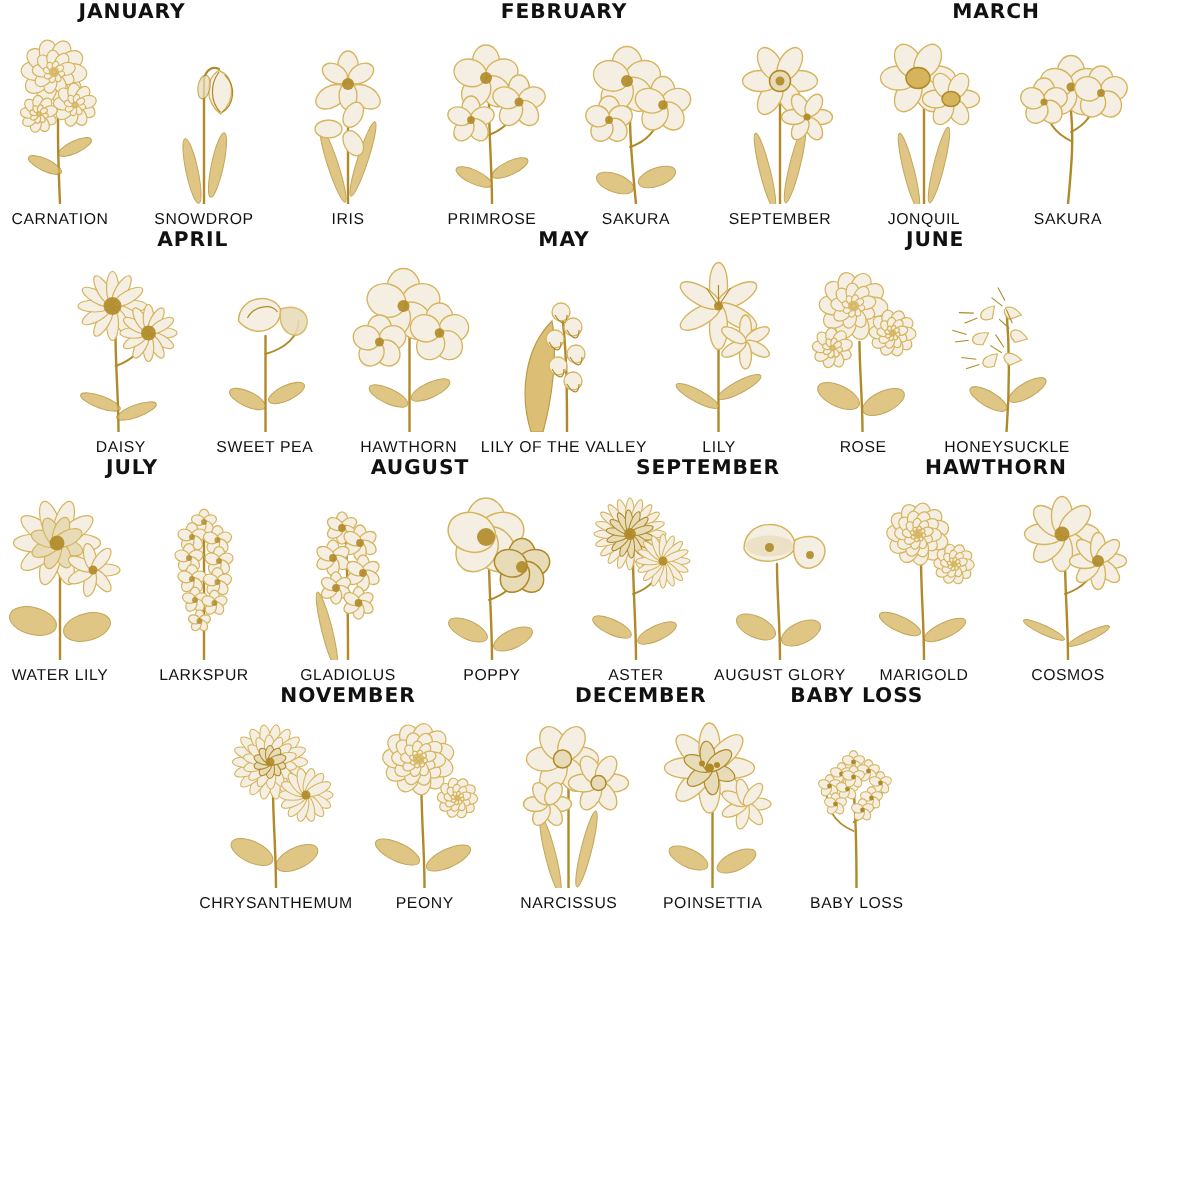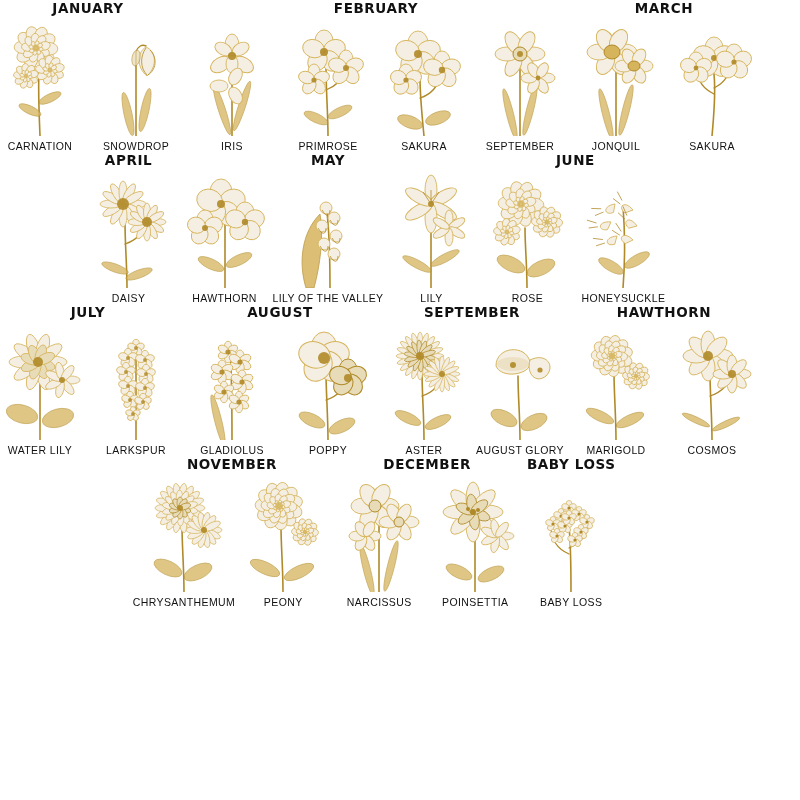--- a/index.html
+++ b/index.html
@@ -375,20 +375,34 @@
                   <ellipse cx="57.3" cy="47.0" rx="9" ry="3.5" transform="rotate(210.0 57.3 47.0)" fill="#f4efe2" stroke="#d6b45c" stroke-width="0.8"></ellipse>
                   <ellipse cx="61.0" cy="43.3" rx="9" ry="3.5" transform="rotate(240.0 61.0 43.3)" fill="#f4efe2" stroke="#d6b45c" stroke-width="0.8"></ellipse>
                   <ellipse cx="66.0" cy="42.0" rx="9" ry="3.5" transform="rotate(270.0 66.0 42.0)" fill="#f4efe2" stroke="#d6b45c" stroke-width="0.8"></ellipse>
                   <ellipse cx="71.0" cy="43.3" rx="9" ry="3.5" transform="rotate(300.0 71.0 43.3)" fill="#f4efe2" stroke="#d6b45c" stroke-width="0.8"></ellipse>
                   <ellipse cx="74.7" cy="47.0" rx="9" ry="3.5" transform="rotate(330.0 74.7 47.0)" fill="#f4efe2" stroke="#d6b45c" stroke-width="0.8"></ellipse>
                   <circle cx="66" cy="52" r="5" fill="#b08a28" opacity="0.9"></circle>
   </svg>
               </div>
               <div class="caption">DAISY</div>
             </div>
+            <div class="flower">
+              <div class="art">
+                <svg viewBox="0 0 96 118" width="96" height="118" aria-hidden="true">
+    <path d="M48 118 C48 96 48 74 48 54" fill="none" stroke="#b08a28" stroke-width="1.6" stroke-linecap="round"></path>
+    <path d="M48 66 C62 62 70 54 70 44" fill="none" stroke="#b08a28" stroke-width="1.3" stroke-linecap="round"></path>
+    <ellipse cx="36" cy="96" rx="13" ry="5" transform="rotate(25 36 96)" fill="#d6b45c" opacity="0.75" stroke="#b08a28" stroke-width="0.7"></ellipse> 
+                  <ellipse cx="62" cy="92" rx="13" ry="5" transform="rotate(-25 62 92)" fill="#d6b45c" opacity="0.75" stroke="#b08a28" stroke-width="0.7"></ellipse>
+    <path d="M30 44 C30 28 52 24 58 36 C60 48 42 58 30 44 Z" fill="#f4efe2" stroke="#d6b45c" stroke-width="1"></path>
+    <path d="M36 42 C40 34 52 32 56 38" fill="none" stroke="#b08a28" stroke-width="0.8"></path>
+    <path d="M58 36 C70 32 80 40 74 50 C68 58 56 52 58 36 Z" fill="#e8dcb8" stroke="#d6b45c" stroke-width="1" opacity="0.9"></path>
+  </svg>
+              </div>
+              <div class="caption">SWEET PEA</div>
+            </div>
           </div>
         </div>
         <div class="group">
           <div class="group-title">MAY</div>
           <div class="group-flowers">
             <div class="flower">
               <div class="art">
                 <svg viewBox="0 0 96 118" width="96" height="118" aria-hidden="true">
     <path d="M48 118 C48 96 48 72 48 50" fill="none" stroke="#b08a28" stroke-width="1.6" stroke-linecap="round"></path>
     <ellipse cx="34" cy="94" rx="14" ry="5" transform="rotate(25 34 94)" fill="#d6b45c" opacity="0.75" stroke="#b08a28" stroke-width="0.7"></ellipse> 

